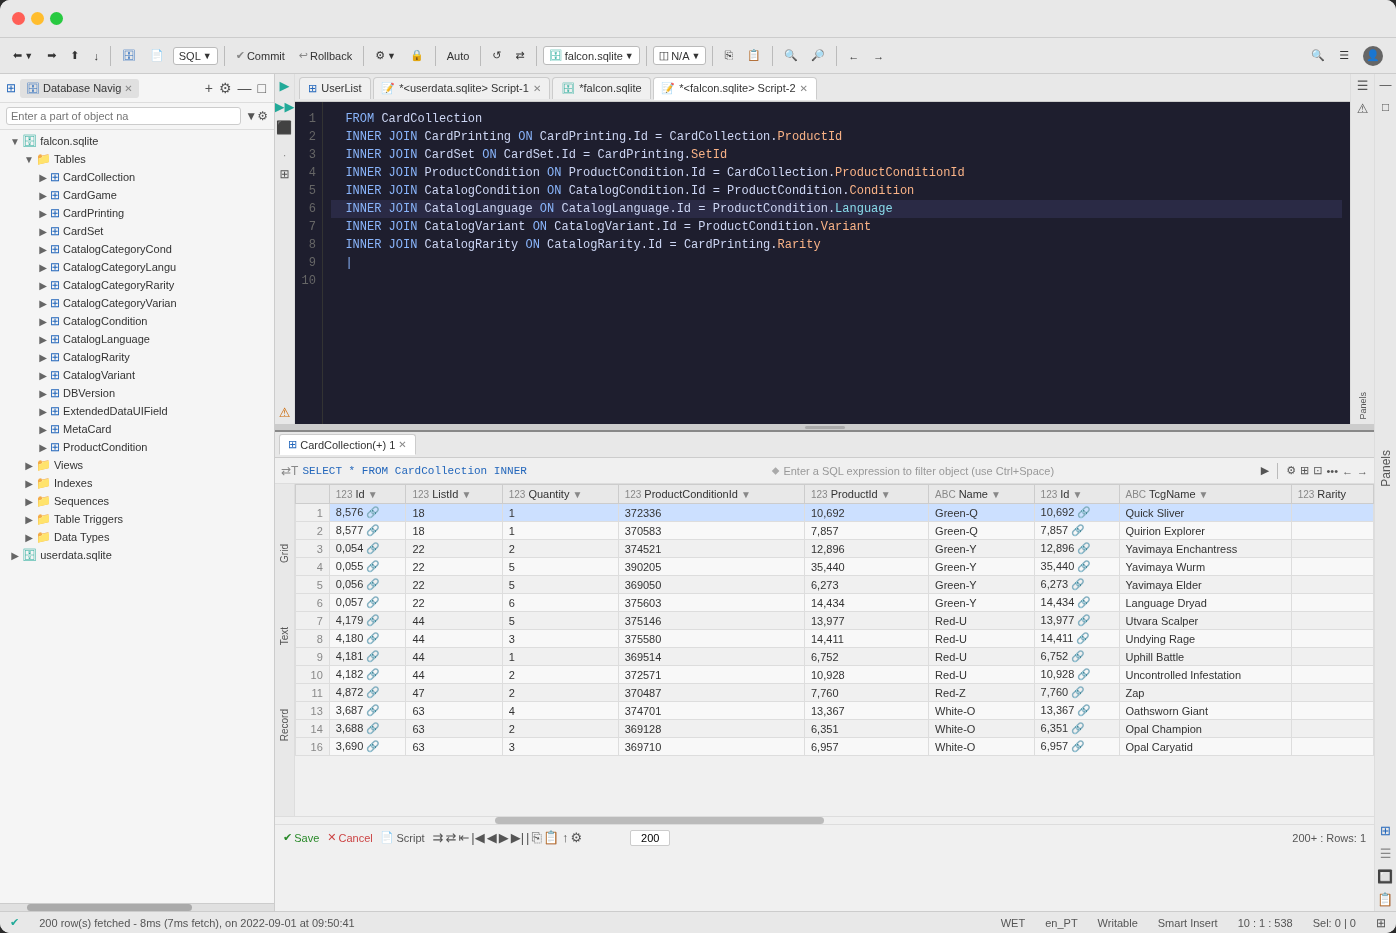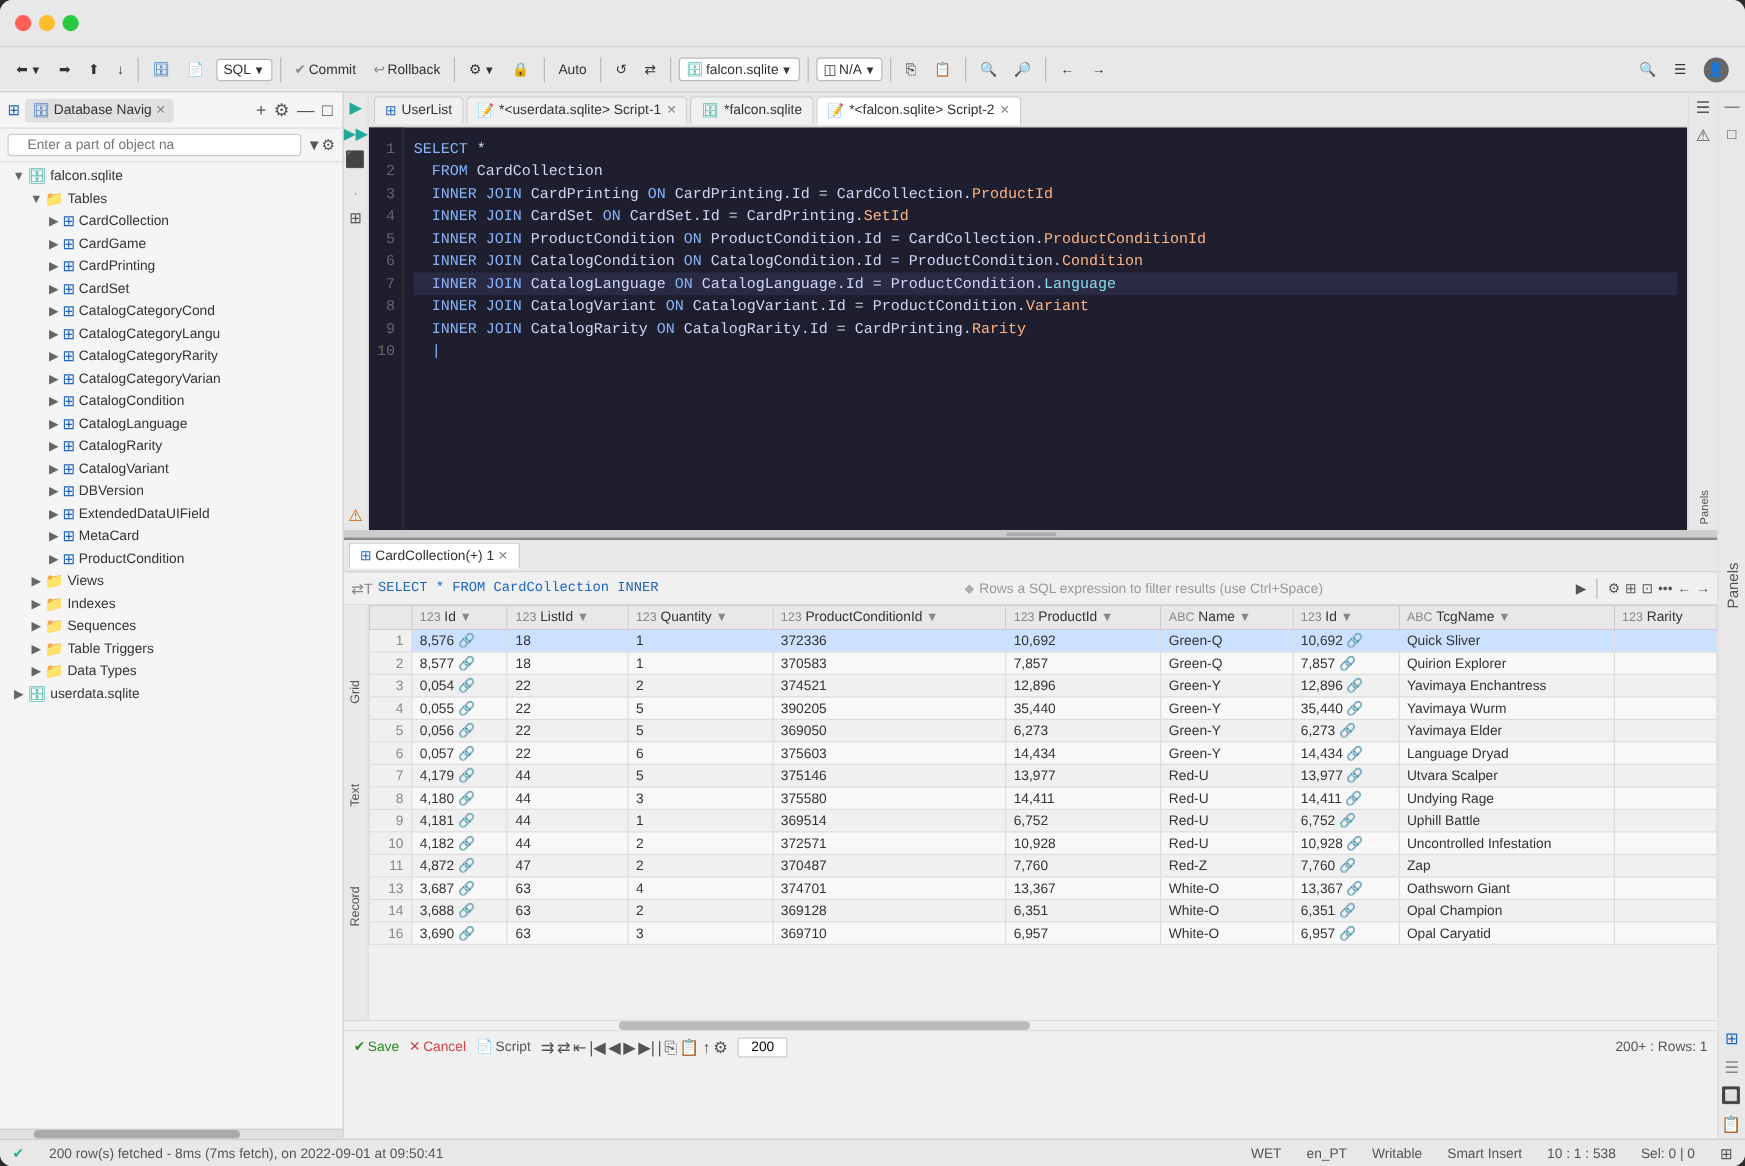--- a/index.html
+++ b/index.html
@@ -28,21 +28,21 @@
     
     .sidebar { width: 275px; background: #f5f5f5; border-right: 1px solid #ccc; display: flex; flex-direction: column; flex-shrink: 0; }
     .sidebar-header { display: flex; align-items: center; padding: 4px 6px; border-bottom: 1px solid #ddd; gap: 4px; }
     .sidebar-tab { display: flex; align-items: center; gap: 3px; padding: 3px 6px; border-radius: 3px; font-size: 11px; font-weight: 500; cursor: pointer; }
     .sidebar-tab.active { background: #e0e0e0; }
     .sidebar-tab-close { font-size: 10px; color: #888; cursor: pointer; }
     .sidebar-tools { display: flex; gap: 2px; margin-left: auto; }
     .sidebar-tool { font-size: 14px; color: #555; cursor: pointer; padding: 2px; }
     
     .sidebar-search { padding: 4px 6px; border-bottom: 1px solid #ddd; display: flex; align-items: center; gap: 4px; }
-    .sidebar-search input { flex: 1; border: 1px solid #ccc; border-radius: 3px; padding: 2px 15px; font-size: 11px; background: white; color: #999; }
+    .sidebar-search input { flex: 1; border: 1px solid #ccc; border-radius: 3px; padding: 2px 4px; font-size: 11px; background: white; color: #999; }
     .search-filter-btn { font-size: 12px; color: #555; cursor: pointer; }
     
     .sidebar-tree { flex: 1; overflow-y: auto; padding: 2px 0; }
     .tree-item { display: flex; align-items: center; padding: 2px 4px; cursor: pointer; font-size: 11px; }
     .tree-indent { display: inline-block; }
     .tree-toggle { width: 14px; text-align: center; font-size: 10px; color: #666; flex-shrink: 0; }
     .tree-icon { font-size: 12px; margin-right: 3px; flex-shrink: 0; }
     .tree-label { font-size: 11px; }
     
     
@@ -83,21 +83,21 @@
     .data-table td { border: 1px solid #ddd; padding: 2px 6px; white-space: nowrap; }
     .data-table tr:nth-child(even) { background: #f8f8f8; }
     .row-num { background: #f0f0f0; color: #888; text-align: right; border-right: 2px solid #ccc; min-width: 24px; }
     .row-num-header { background: #e8e8e8; }
     
     
     .results-bottom { display: flex; align-items: center; background: #f0f0f0; border-top: 1px solid #ddd; padding: 2px 8px; height: 26px; gap: 8px; font-size: 11px; }
     .results-bottom-btn { display: flex; align-items: center; gap: 2px; cursor: pointer; color: #555; }
     .status-green { color: #2a8a2a; }
     .status-btn-cancel { color: #cc4444; }
-    .rows-input { width: 40px; border: 1px solid #ccc; border-radius: 2px; padding: 1px 3px; font-size: 11px; text-align: center; }
+    .rows-input { width: 40px; border: 1px solid #ccc; border-radius: 2px; padding: 1px 3px; font-size: 11px; text-align: center; margin-left: 40px; }
     
     
     .status-bar { background: #e8e8e8; border-top: 1px solid #ccc; height: 22px; display: flex; align-items: center; padding: 0 10px; gap: 20px; font-size: 11px; color: #555; flex-shrink: 0; }
     
     
     .right-panel-icons { width: 24px; background: #e8e8e8; border-left: 1px solid #ddd; display: flex; flex-direction: column; align-items: center; padding: 4px 0; gap: 8px; flex-shrink: 0; }
     .rp-label { font-size: 9px; color: #555; writing-mode: vertical-rl; transform: rotate(180deg); cursor: pointer; }
     
     
     ::-webkit-scrollbar { width: 8px; height: 8px; }
@@ -454,21 +454,20 @@
                 <div>3</div>
                 <div>4</div>
                 <div>5</div>
                 <div>6</div>
                 <div>7</div>
                 <div>8</div>
                 <div>9</div>
                 <div>10</div>
               </div>
               <div class="sql-content">
-                <div><span class="sql-keyword">SELECT</span> <span class="sql-asterisk">*</span></div>
                 <div>&nbsp;&nbsp;<span class="sql-keyword">FROM</span> CardCollection</div>
                 <div>&nbsp;&nbsp;<span class="sql-keyword">INNER JOIN</span> CardPrinting <span class="sql-keyword">ON</span> CardPrinting.Id = CardCollection.<span class="sql-field-orange">ProductId</span></div>
                 <div>&nbsp;&nbsp;<span class="sql-keyword">INNER JOIN</span> CardSet <span class="sql-keyword">ON</span> CardSet.Id = CardPrinting.<span class="sql-field-orange">SetId</span></div>
                 <div>&nbsp;&nbsp;<span class="sql-keyword">INNER JOIN</span> ProductCondition <span class="sql-keyword">ON</span> ProductCondition.Id = CardCollection.<span class="sql-field-orange">ProductConditionId</span></div>
                 <div>&nbsp;&nbsp;<span class="sql-keyword">INNER JOIN</span> CatalogCondition <span class="sql-keyword">ON</span> CatalogCondition.Id = ProductCondition.<span class="sql-field-orange">Condition</span></div>
                 <div style="background:#2a2a45;">&nbsp;&nbsp;<span class="sql-keyword">INNER JOIN</span> CatalogLanguage <span class="sql-keyword">ON</span> CatalogLanguage.Id = ProductCondition.<span class="sql-field-blue">Language</span></div>
                 <div>&nbsp;&nbsp;<span class="sql-keyword">INNER JOIN</span> CatalogVariant <span class="sql-keyword">ON</span> CatalogVariant.Id = ProductCondition.<span class="sql-field-orange">Variant</span></div>
                 <div>&nbsp;&nbsp;<span class="sql-keyword">INNER JOIN</span> CatalogRarity <span class="sql-keyword">ON</span> CatalogRarity.Id = CardPrinting.<span class="sql-field-orange">Rarity</span></div>
                 <div>&nbsp;&nbsp;<span style="color:#89b4fa;">|</span></div>
               </div>
@@ -494,21 +493,21 @@
               <span style="color:#2266bb;">⊞</span>
               <span>CardCollection(+) 1</span>
               <span class="results-tab-close">✕</span>
             </div>
           </div>
 
           <div class="results-toolbar">
             <span style="color:#888;font-size:12px;">⇄T</span>
             <span class="results-sql-preview">SELECT * FROM CardCollection INNER</span>
             <span style="color:#aaa;">⬥</span>
-            <span class="results-filter-input">Rows a SQL expression to filter results (use Ctrl+Space)</span>
+            <span class="results-filter-input">Enter a SQL expression to filter object (use Ctrl+Space)</span>
             <span style="margin-left:8px;color:#555;">▶</span>
             <span style="width:1px;height:16px;background:#bbb;margin:0 4px;"></span>
             <span style="color:#555;">⚙</span>
             <span style="color:#555;">⊞</span>
             <span style="color:#555;">⊡</span>
             <span style="color:#555;">•••</span>
             <span style="color:#555;">←</span>
             <span style="color:#555;">→</span>
           </div>
 

